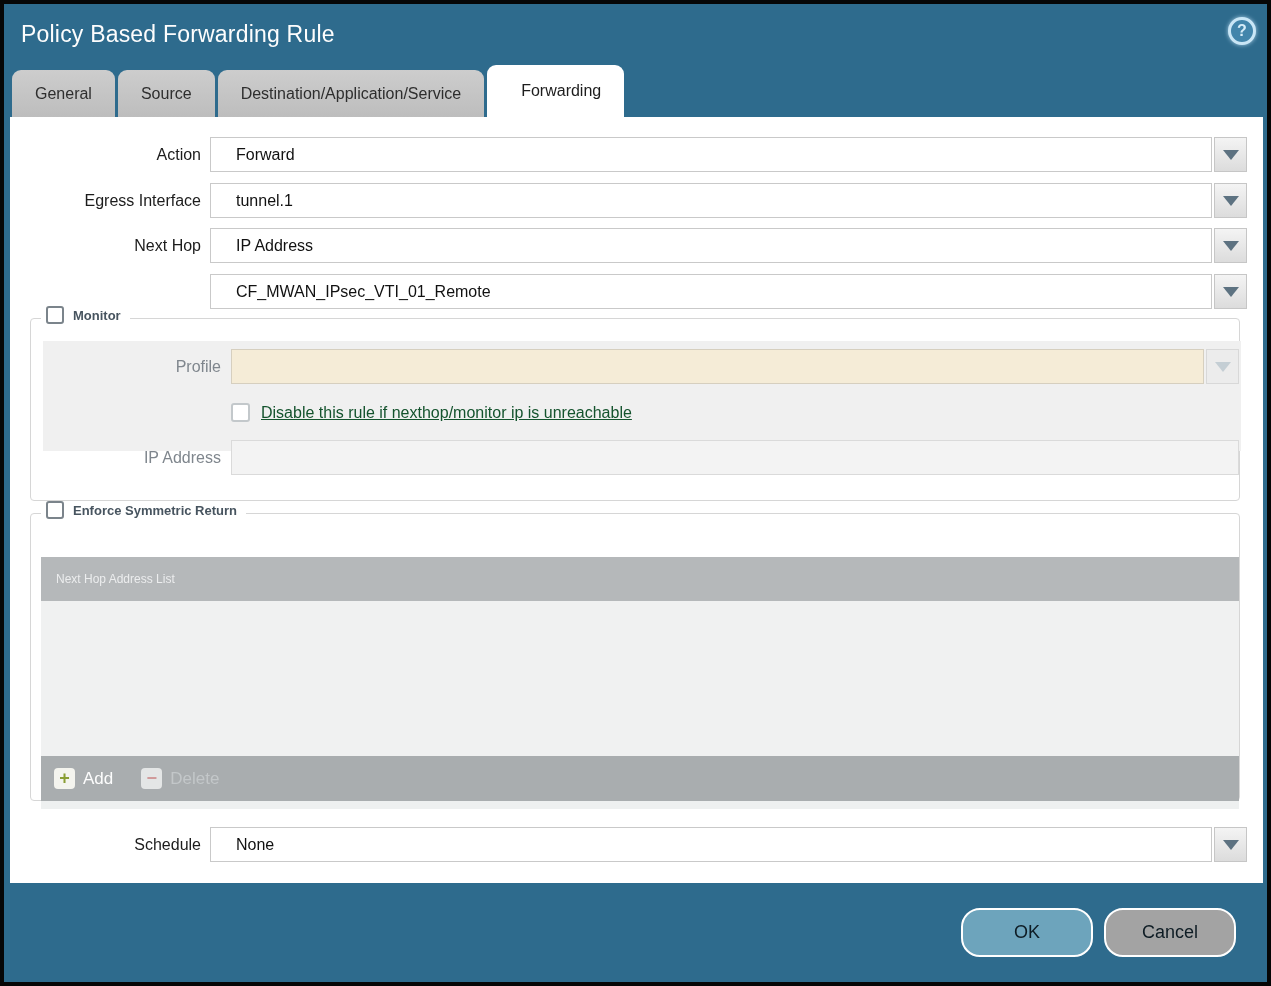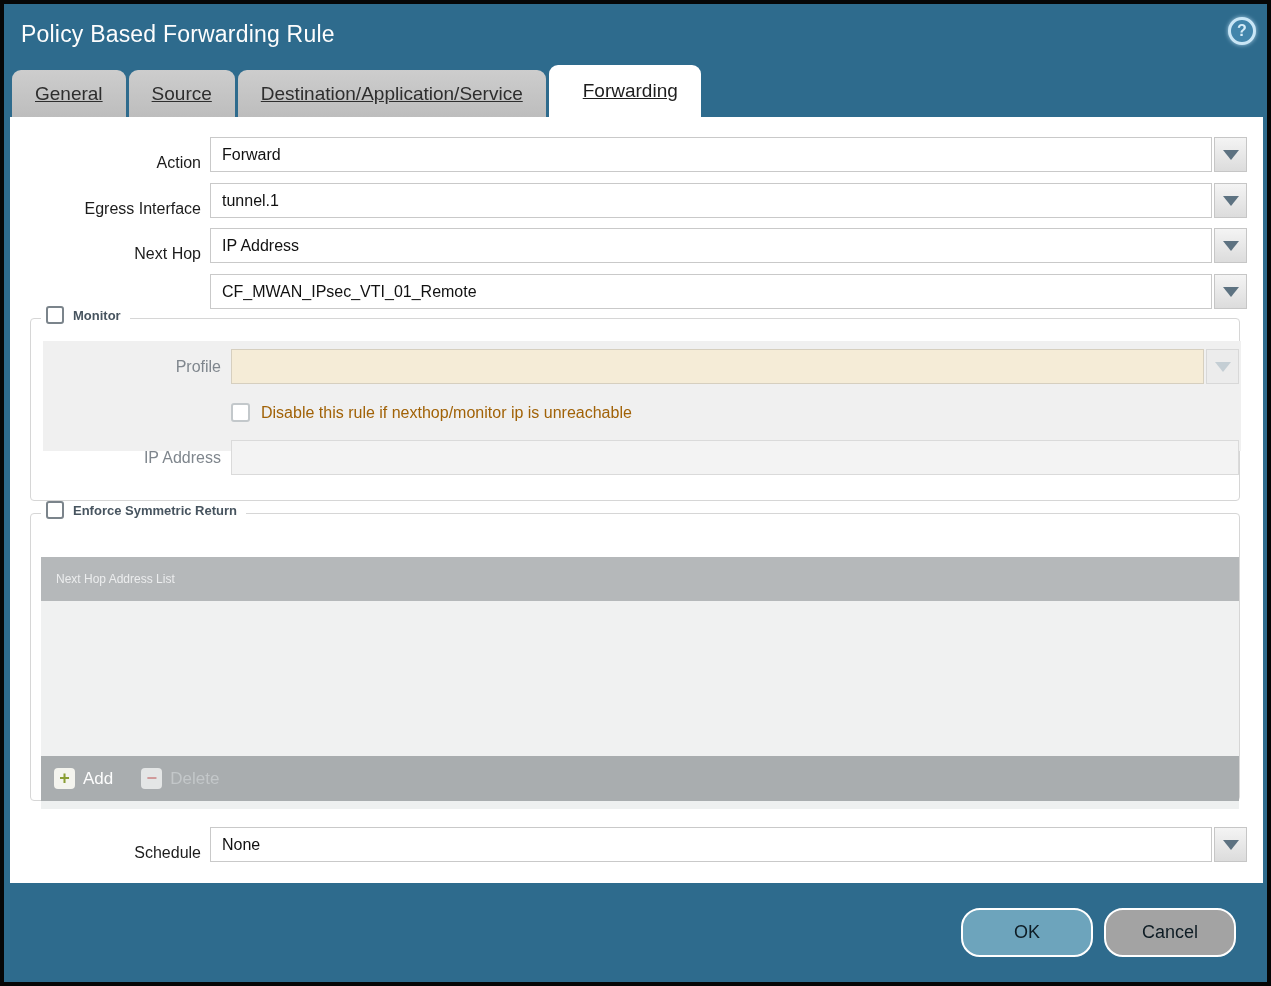--- a/index.html
+++ b/index.html
@@ -18,32 +18,32 @@
     box-shadow:0 0 4px rgba(200,230,250,.8);
     color:#d6edf9; font-weight:bold; font-size:16px; line-height:22px; text-align:center;
     cursor:pointer;
   }
 
   
   .tabs { position:absolute; left:8px; top:63px; height:50px; display:flex; align-items:flex-end; gap:3px; }
   .tab {
     height:47px; padding:0 23px; display:flex; align-items:center; justify-content:center;
     background:linear-gradient(#cdcdcd,#bdbdbd); border-radius:9px 9px 0 0;
-    font-size:19px; color:#2e2e2e; cursor:pointer; white-space:nowrap;text-decoration:underline;
+    font-size:16px; color:#2e2e2e; cursor:pointer; white-space:nowrap;
   }
   .tab.active { height:52px; background:#fff; color:#1d1d1d;padding-left:34px; }
 
   
   .content { position:absolute; left:6px; top:113px; width:1253px; height:766px; background:#fff; }
 
-  .form-row { position:absolute; left:0; right:16px; height:35px; display:flex; align-items:flex-end; }
+  .form-row { position:absolute; left:0; right:16px; height:35px; display:flex; align-items:center; }
   .f-label { width:200px; text-align:right; padding-right:9px; font-size:16px; color:#1c1c1c; }
   .f-input {
     flex:1; height:35px; border:1px solid #c9c9c9; background:#fff;
-    font-size:16px; color:#111; padding:0 11px; display:flex; align-items:center; cursor:text;
+    font-size:16px; color:#111; padding:0 25px; display:flex; align-items:center; cursor:text;
   }
   .ddbtn {
     width:33px; height:35px; margin-left:2px; flex:0 0 auto;
     background:linear-gradient(#f4f4f4,#dcdcdc); border:1px solid #c6c6c6;
     display:flex; align-items:center; justify-content:center; cursor:pointer;
   }
   .tri { width:0; height:0; border-left:8px solid transparent; border-right:8px solid transparent; border-top:10px solid #5d7281; }
   .ddbtn.disabled { background:#ececec; border-color:#d8d8d8; cursor:default; }
   .ddbtn.disabled .tri { border-top-color:#c4ced4; }
 
@@ -56,21 +56,21 @@
   }
   .cb { width:18px; height:18px; border:2px solid #7b848b; border-radius:3px; background:#fff; cursor:pointer; flex:0 0 auto; }
   .cb.disabled { border-color:#c3c8cb; cursor:default; }
 
   .fs-monitor { top:201px; height:183px; }
   .mon-panel { position:absolute; top:22px; left:12px; width:1198px; height:110px; background:#f0f0f0; }
   .p-row { position:absolute; left:0; right:2px; display:flex; align-items:center; height:35px; }
   .p-label { width:188px; text-align:right; padding-right:10px; font-size:16px; color:#7f868d; }
   .f-input.beige { background:#f5ecd7; border-color:#d6cfbf; cursor:default; }
   .f-input.disabled { background:#f3f3f3; border-color:#dadada; cursor:default; }
-  .cb-inline { display:flex; align-items:center; gap:11px; margin-left:188px; font-size:16px; color:#a16207; }
+  .cb-inline { display:flex; align-items:center; gap:11px; margin-left:188px; font-size:16px; color:#14532d;text-decoration:underline; }
   .cb-inline .cb { width:19px; height:19px; }
 
   .fs-symmetric { top:396px; height:288px; }
   .tbl { position:absolute; top:43px; left:10px; width:1198px; }
   .tbl-header { height:44px; background:#b5b8ba; display:flex; align-items:center; padding-left:15px; font-size:12px; color:#ecedee; }
   .tbl-body { height:155px; background:#f0f1f1; }
   .tbl-footer { height:45px; background:#a9adaf; display:flex; align-items:center; gap:28px; padding-left:13px; }
   .tbl-strip { height:8px; background:#eef0f0; }
   .tool-btn { display:flex; align-items:center; gap:8px; font-size:17px; cursor:pointer; }
   .tool-btn .glyph {

